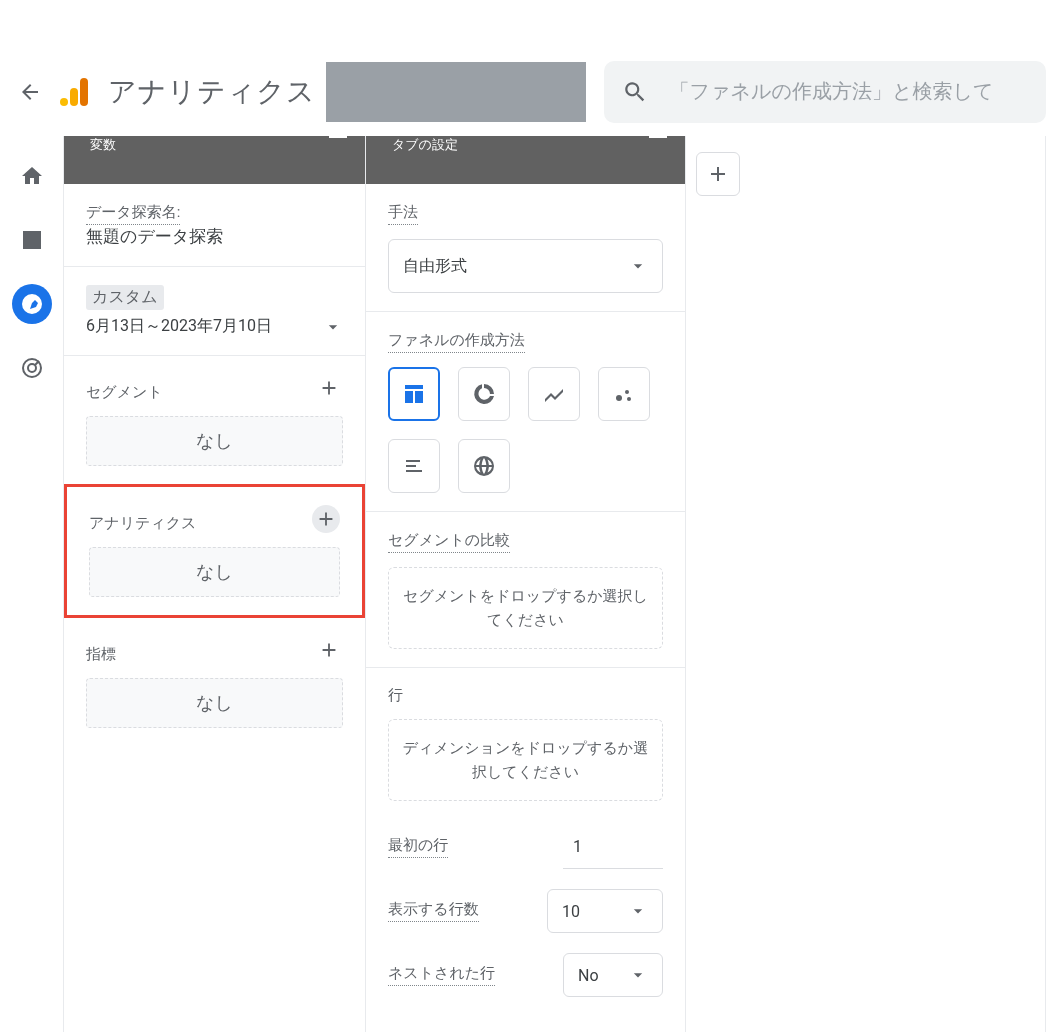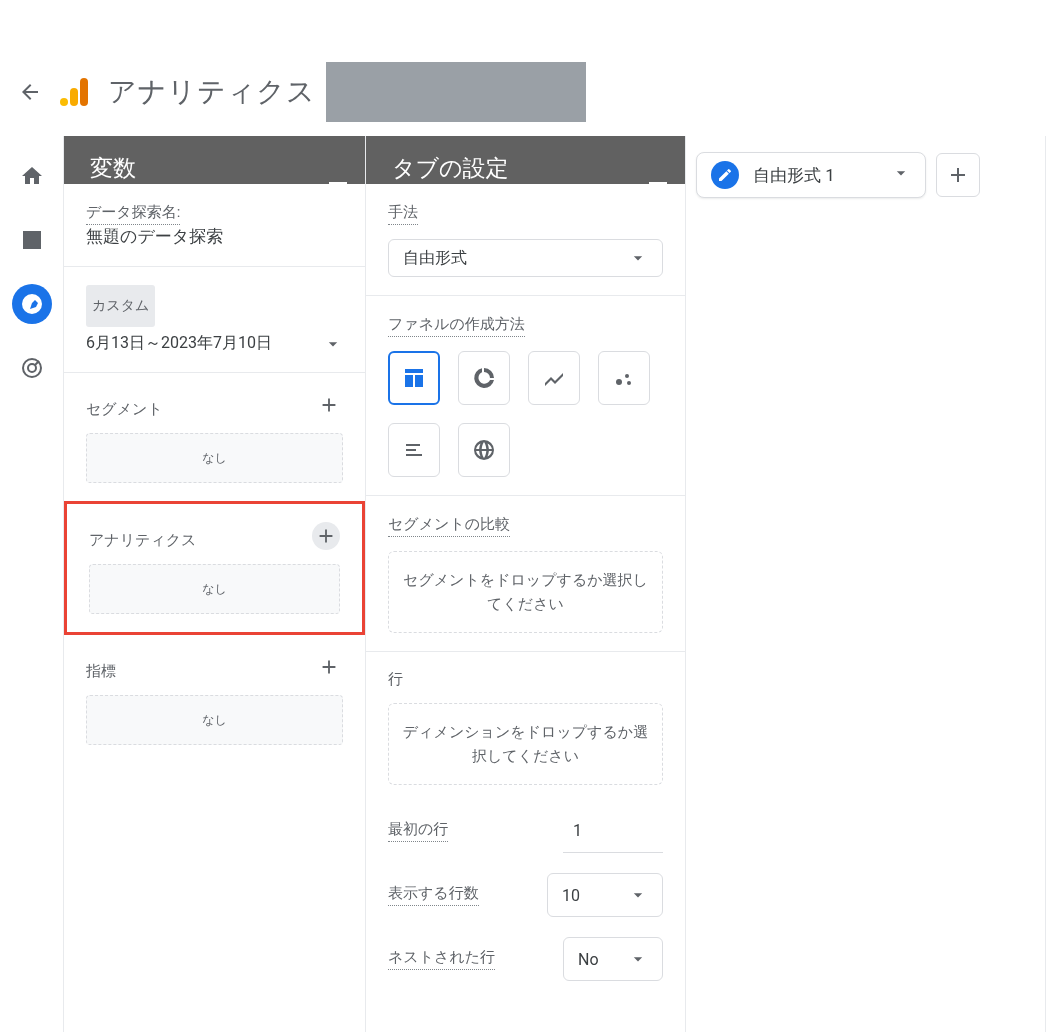--- a/index.html
+++ b/index.html
@@ -17,39 +17,39 @@
 .search-box { margin-left: 18px; flex: 1; height: 62px; background: #f1f3f4; border-radius: 10px; display: flex; align-items: center; padding: 0 18px; color: #9aa0a6; overflow: hidden; }
 .search-box svg { width: 26px; height: 26px; fill: #5f6368; margin-right: 22px; flex-shrink: 0; }
 .search-box span { font-size: 20px; white-space: nowrap; }
 .main { display: flex; height: calc(1032px - 88px); }
 .left-nav { width: 64px; border-right: 1px solid #e8eaed; display: flex; flex-direction: column; align-items: center; padding-top: 20px; gap: 24px; }
 .nav-item { width: 40px; height: 40px; border-radius: 50%; display: flex; align-items: center; justify-content: center; cursor: pointer; }
 .nav-item svg { width: 24px; height: 24px; fill: #5f6368; }
 .nav-item.active { background: #1a73e8; }
 .nav-item.active svg { fill: #fff; }
 .panel { width: 302px; border-right: 1px solid #e8eaed; display: flex; flex-direction: column; }
-.panel-header { height: 48px; background: #616161; color: #fff; display: flex; align-items: flex-end; justify-content: space-between; padding: 0 18px 0 26px; font-size: 23px; }
+.panel-header { height: 48px; background: #616161; color: #fff; display: flex; align-items: flex-start; justify-content: space-between; padding: 0 18px 0 26px; font-size: 13px; }
 .panel-header .minus { width: 18px; height: 2px; background: #fff; cursor: pointer; }
 .panel-2 { width: 320px; }
 .section { padding: 18px 22px; border-bottom: 1px solid #e8eaed; }
 .section.no-border { border-bottom: none; }
 .small-label { font-size: 15px; color: #5f6368; border-bottom: 1px dotted #80868b; display: inline-block; padding-bottom: 2px; }
 .value-text { font-size: 17px; color: #3c4043; margin-top: 0; }
-.badge { display: inline-block; font-size: 14px; background: #e8eaed; color: #5f6368; padding: 12px 6px; border-radius: 3px; margin-bottom: 6px; }
+.badge { display: inline-block; font-size: 16px; background: #e8eaed; color: #5f6368; padding: 2px 6px; border-radius: 3px; margin-bottom: 6px; }
 .date-row { display: flex; align-items: center; justify-content: space-between; font-size: 16px; color: #3c4043; cursor: pointer; }
 .date-row svg { width: 20px; height: 20px; fill: #5f6368; }
 .row-header { display: flex; align-items: flex-end; justify-content: space-between; }
 .row-header .label { font-size: 15px; color: #5f6368; }
 .plus-btn { width: 28px; height: 28px; border-radius: 50%; display: flex; align-items: center; justify-content: center; cursor: pointer; }
 .plus-btn.highlight { background: #e8eaed; }
 .plus-btn svg { width: 22px; height: 22px; fill: #5f6368; }
-.drop-target { margin-top: 14px; height: 50px; border: 1px dashed #dadce0; background: #f8f9fa; border-radius: 4px; display: flex; align-items: center; justify-content: center; font-size: 12px; color: #5f6368; }
+.drop-target { margin-top: 14px; height: 50px; border: 1px dashed #dadce0; background: #f8f9fa; border-radius: 4px; display: flex; align-items: center; justify-content: center; font-size: 18px; color: #5f6368; }
 .highlight-box { border: 3px solid #ea4335; padding: 18px 22px; position: relative; margin-top: -1px; }
 .select-row { margin-top: 14px; }
-.select-box { height: 38px; border: 1px solid #dadce0; border-radius: 6px; display: flex; align-items: center; justify-content: space-between; padding: 0 14px; font-size: 16px; color: #3c4043; cursor: pointer; }
+.select-box { height: 54px; border: 1px solid #dadce0; border-radius: 6px; display: flex; align-items: center; justify-content: space-between; padding: 0 14px; font-size: 16px; color: #3c4043; cursor: pointer; }
 .select-box svg { width: 20px; height: 20px; fill: #5f6368; }
 .viz-grid { display: flex; gap: 18px; margin-top: 14px; flex-wrap: wrap; }
 .viz-item { width: 52px; height: 54px; border: 1px solid #dadce0; border-radius: 6px; display: flex; align-items: center; justify-content: center; cursor: pointer; }
 .viz-item.active { border: 2px solid #1a73e8; }
 .viz-item svg { width: 24px; height: 24px; fill: #5f6368; }
 .viz-item.active svg { fill: #1a73e8; }
 .drop-large { border: 1px dashed #dadce0; border-radius: 6px; padding: 16px 12px; text-align: center; font-size: 15px; color: #5f6368; margin-top: 14px; line-height: 1.6; }
 .input-row { display: flex; align-items: center; justify-content: space-between; margin-top: 10px; }
 .input-row .input-field { width: 100px; height: 44px; border-bottom: 1px solid #dadce0; display: flex; align-items: center; padding: 0 10px; font-size: 16px; }
 .right-area { flex: 1; border-right: 1px solid #e8eaed; padding: 16px 10px 0 10px; }
@@ -73,20 +73,26 @@
   </div>
   <div class="logo">
     <div class="bars">
         <div class="b1"></div>
         <div class="b2"></div>
         <div class="b3"></div>
       </div>
   </div>
   <div class="app-title">アナリティクス</div>
   <div class="redacted"></div>
+  <div class="search-box">
+    <svg viewBox="0 0 24 24">
+        <path d="M15.5 14h-.8l-.3-.3a6.5 6.5 0 1 0-.7.7l.3.3v.8l5 5 1.5-1.5-5-5zm-6 0a4.5 4.5 0 1 1 0-9 4.5 4.5 0 0 1 0 9z"></path>
+      </svg>
+    <span>「ファネルの作成方法」と検索して</span>
+  </div>
 </div>
 
 <div class="main">
   <div class="left-nav">
     <div class="nav-item">
         <svg viewBox="0 0 24 24">
           <path d="M10 20v-6h4v6h5v-8h3L12 3 2 12h3v8z"></path>
         </svg>
       </div>
     <div class="nav-item">
@@ -241,31 +247,20 @@
           <svg viewBox="0 0 24 24">
               <path d="M7 10l5 5 5-5z"></path>
             </svg>
         </div>
       </div>
     </div>
   </div>
 
   <div class="right-area">
     <div class="tab-row">
-      <div class="tab-pill">
-        <div class="edit-circle">
-            <svg viewBox="0 0 24 24">
-              <path d="M3 17.25V21h3.75L17.8 9.94l-3.75-3.75L3 17.25zM20.7 7.04a1 1 0 0 0 0-1.41l-2.34-2.34a1 1 0 0 0-1.41 0L15 5.24l3.75 3.75 1.95-1.95z"></path>
-            </svg>
-          </div>
-        <span class="tab-label">自由形式 1</span>
-        <div class="chev"><svg viewBox="0 0 24 24">
-              <path d="M7 10l5 5 5-5z"></path>
-            </svg></div>
-      </div>
       <div class="add-tab">
           <svg viewBox="0 0 24 24">
             <path d="M19 13h-6v6h-2v-6H5v-2h6V5h2v6h6z"></path>
           </svg>
         </div>
     </div>
   </div>
 </div>
 
 </body></html>

